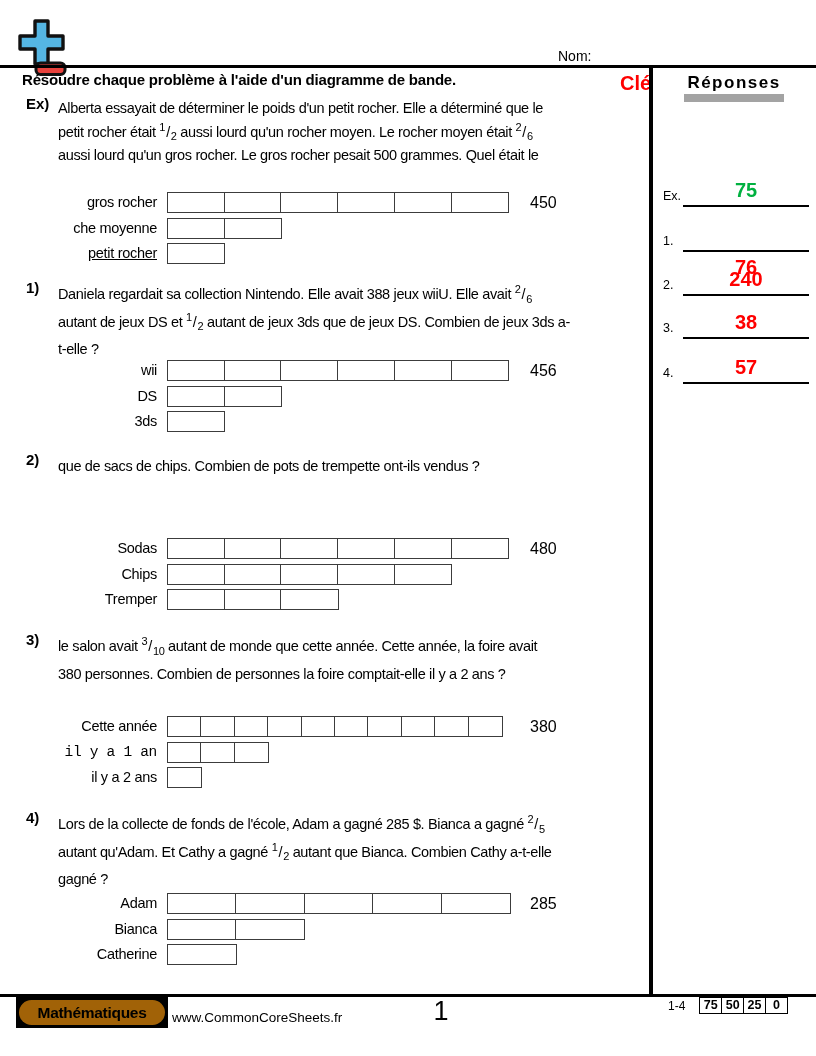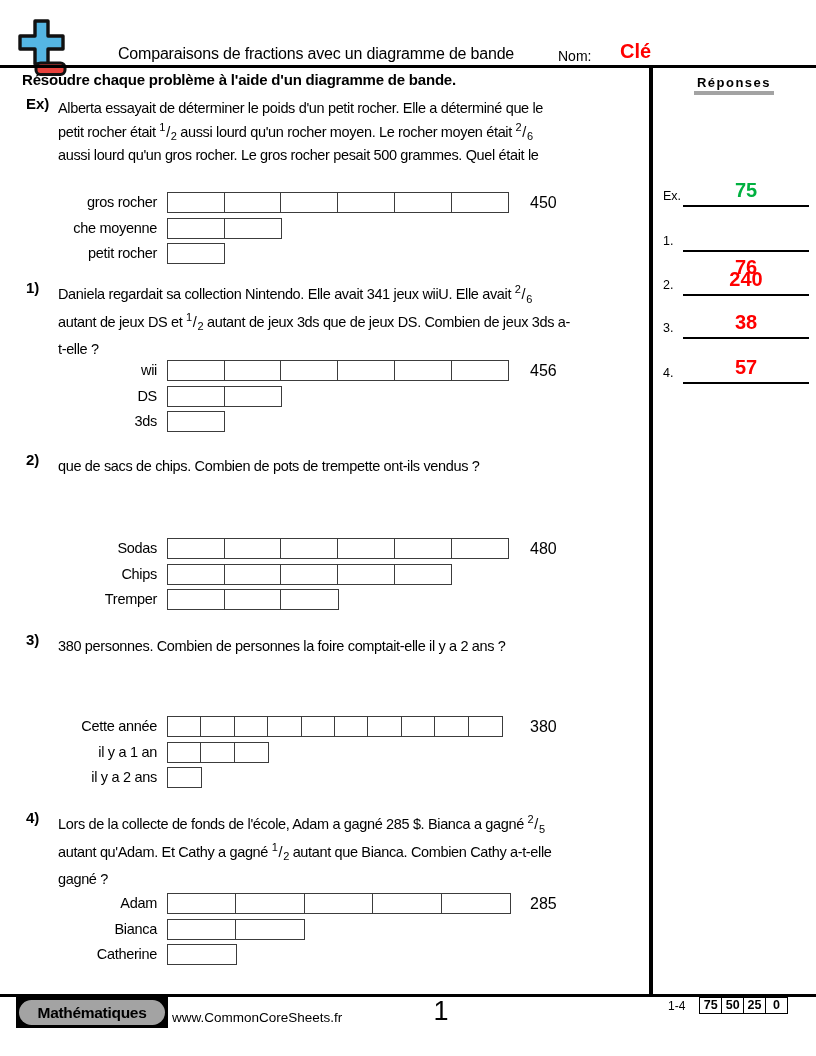--- a/index.html
+++ b/index.html
@@ -13,22 +13,22 @@
   #nom-label { top:48px; left:558px; font-size:14px; }
   #nom-value { top:40px; left:620px; font-size:20px; font-weight:bold; }
   #head-rule { top:65px; left:0; width:816px; height:3px; background:#000; }
   #instruction { top:71px; left:22px; font-size:15px; font-weight:bold; letter-spacing:-0.2px; }
 
   
   #dbl-line { top:66px; left:649px; width:3px; height:929px;
               border-left:2px solid #000; border-right:2px solid #000; }
   #sidebar { top:66px; left:652px; width:164px; height:929px; }
   #reponses-wrap { position:absolute; top:7px; left:0; width:164px; text-align:center; }
-  #reponses-wrap span { display:inline-block; font-size:13px; font-weight:bold;
-              letter-spacing:1.5px; border-bottom:4px solid #a3a3a3; padding:0 3px 1px 3px; }
+  #reponses-wrap span { display:inline-block; font-size:17px; font-weight:bold;
+              letter-spacing:1.5px; border-bottom:8px solid #a3a3a3; padding:0 3px 1px 3px; }
   .ans-label { position:absolute; left:11px; font-size:12.5px; }
   .ans-line  { position:absolute; left:31px; width:126px; border-top:2px solid #000; }
   .ans-value { position:absolute; left:31px; width:126px; text-align:center;
                font-size:20px; font-weight:bold; line-height:27px; height:27px; }
 
   
   .pnum { position:absolute; left:26px; font-size:15px; font-weight:bold; }
   .ptext { position:absolute; left:58px; width:592px; font-size:14.5px; letter-spacing:-0.35px; }
   .tline { white-space:nowrap; }
   sup, sub { font-size:11px; line-height:0; }
@@ -37,44 +37,43 @@
   .bar-label { position:absolute; left:20px; width:137px; text-align:right;
                font-size:14.5px; line-height:21px; height:21px; letter-spacing:-0.3px; }
   .bar-cells { position:absolute; left:167px; display:flex; height:21px; }
   .bar-cell  { height:21px; border:1.6px solid #3c3c3c; background:#fff; }
   .bar-cell + .bar-cell { margin-left:-1.6px; }
   .bar-value { position:absolute; left:530px; font-size:16px; line-height:21px; height:21px; }
 
   
   #foot-rule { top:994px; left:0; width:816px; height:3px; background:#000; }
   #brand-badge { top:997px; left:16px; width:152px; height:31px; background:#000; }
-  #brand-pill { position:absolute; top:3px; left:3px; right:3px; bottom:3px; background:#a3a3a3;
+  #brand-pill { position:absolute; top:3px; left:3px; right:3px; bottom:3px; background:#a16207;
                 border-radius:13px; text-align:center; font-size:15.5px; font-weight:bold;
                 line-height:25px; letter-spacing:-0.3px; }
   #website { top:1010px; left:172px; font-size:13.5px; }
   #page-number { top:996px; left:401px; width:80px; text-align:center; font-size:27px; }
   #range-label { top:999px; left:668px; font-size:12px; }
   #score-table { top:997px; left:699px; display:flex; }
   .score-cell { width:23.5px; height:17px; border:1.6px solid #000; background:#fff;
                 font-size:12.5px; font-weight:600; text-align:center; line-height:14px; }
   .score-cell + .score-cell { margin-left:-1.6px; }
 </style>
 </head>
 <body>
 
 <div id="page">
 
   <svg class="abs" style="top:18px; left:15px;" width="54" height="58" viewBox="0 0 54 58">
     <path id="logo-plus" d="M20 3 h13 v15 h15 v13 h-15 v15 h-13 v-15 h-15 v-13 h15 z" fill="#55b6e3" stroke="#111" stroke-width="3.4" stroke-linejoin="round"></path>
     <rect id="logo-minus" x="21" y="45" width="29" height="11.5" rx="4.5" fill="#e8423d" stroke="#111" stroke-width="3"></rect>
   </svg>
 
-  <div class="abs" id="title">Comparaisons de fractions avec un diagramme de bande</div>
   <div class="abs" id="nom-label">Nom:</div>
-  <div class="abs" id="nom-value" style="color: rgb(255, 0, 0);">Clé</div>
+  <div class="abs" id="nom-value" style="color: rgb(255, 0, 0); margin-top: 32px;">Clé</div>
   <div class="abs" id="head-rule"></div>
   <div class="abs" id="instruction">Résoudre chaque problème à l'aide d'un diagramme de bande.</div>
 
   <div class="abs" id="dbl-line"></div>
   <div class="abs" id="sidebar">
     <div id="reponses-wrap">
       <span>Réponses</span>
     </div>
 
   <div class="ans-label" style="top: 123px;">Ex.</div>
@@ -122,27 +121,27 @@
       <div class="bar-cell" style="width: 58.3333px;"></div>
       <div class="bar-cell" style="width: 58.3333px;"></div>
       <div class="bar-cell" style="width: 58.3333px;"></div>
     </div>
     <div class="bar-value" style="top: 192px;">450</div>
     <div class="bar-label" style="top: 217.6px;">che moyenne</div>
     <div class="bar-cells" style="top: 217.6px;">
       <div class="bar-cell" style="width: 58.3333px;"></div>
       <div class="bar-cell" style="width: 58.3333px;"></div>
     </div>
-    <div class="bar-label" style="top: 243.2px;">petit rocher</div>
+    <div class="bar-label" style="top: 243.2px; text-decoration: underline;">petit rocher</div>
     <div class="bar-cells" style="top: 243.2px;">
       <div class="bar-cell" style="width: 58.3333px;"></div>
     </div>
     <div class="pnum" style="top: 279px;">1)</div>
     <div class="ptext" style="top: 281px; line-height: 27.5px;">
-      <div class="tline"><span>Daniela regardait sa collection Nintendo. Elle avait 341 jeux wiiU. Elle avait </span><span class="frac"><sup>2</sup>/<sub>6</sub></span></div>
+      <div class="tline"><span>Daniela regardait sa collection Nintendo. Elle avait 388 jeux wiiU. Elle avait </span><span class="frac"><sup>2</sup>/<sub>6</sub></span></div>
       <div class="tline"><span>autant de jeux DS et </span><span class="frac"><sup>1</sup>/<sub>2</sub></span><span> autant de jeux 3ds que de jeux DS. Combien de jeux 3ds a-</span></div>
       <div class="tline"><span>t-elle ?</span></div>
     </div>
     <div class="bar-label" style="top: 360px;">wii</div>
     <div class="bar-cells" style="top: 360px;">
       <div class="bar-cell" style="width: 58.3333px;"></div>
       <div class="bar-cell" style="width: 58.3333px;"></div>
       <div class="bar-cell" style="width: 58.3333px;"></div>
       <div class="bar-cell" style="width: 58.3333px;"></div>
       <div class="bar-cell" style="width: 58.3333px;"></div>
@@ -181,37 +180,38 @@
       <div class="bar-cell" style="width: 58.3333px;"></div>
     </div>
     <div class="bar-label" style="top: 589.2px;">Tremper</div>
     <div class="bar-cells" style="top: 589.2px;">
       <div class="bar-cell" style="width: 58.3333px;"></div>
       <div class="bar-cell" style="width: 58.3333px;"></div>
       <div class="bar-cell" style="width: 58.3333px;"></div>
     </div>
     <div class="pnum" style="top: 631px;">3)</div>
     <div class="ptext" style="top: 633px; line-height: 27.5px;">
+      <div class="tline"><span>le salon avait </span><span class="frac"><sup>3</sup>/<sub>10</sub></span><span> autant de monde que cette année. Cette année, la foire avait</span></div>
       <div class="tline"><span>380 personnes. Combien de personnes la foire comptait-elle il y a 2 ans ?</span></div>
     </div>
     <div class="bar-label" style="top: 716px;">Cette année</div>
     <div class="bar-cells" style="top: 716px;">
       <div class="bar-cell" style="width: 35px;"></div>
       <div class="bar-cell" style="width: 35px;"></div>
       <div class="bar-cell" style="width: 35px;"></div>
       <div class="bar-cell" style="width: 35px;"></div>
       <div class="bar-cell" style="width: 35px;"></div>
       <div class="bar-cell" style="width: 35px;"></div>
       <div class="bar-cell" style="width: 35px;"></div>
       <div class="bar-cell" style="width: 35px;"></div>
       <div class="bar-cell" style="width: 35px;"></div>
       <div class="bar-cell" style="width: 35px;"></div>
     </div>
     <div class="bar-value" style="top: 716px;">380</div>
-    <div class="bar-label" style="top: 741.6px;">il y a 1 an</div>
+    <div class="bar-label" style="top: 741.6px; font-family: Liberation Mono, monospace;">il y a 1 an</div>
     <div class="bar-cells" style="top: 741.6px;">
       <div class="bar-cell" style="width: 35px;"></div>
       <div class="bar-cell" style="width: 35px;"></div>
       <div class="bar-cell" style="width: 35px;"></div>
     </div>
     <div class="bar-label" style="top: 767.2px;">il y a 2 ans</div>
     <div class="bar-cells" style="top: 767.2px;">
       <div class="bar-cell" style="width: 35px;"></div>
     </div>
     <div class="pnum" style="top: 809px;">4)</div>

